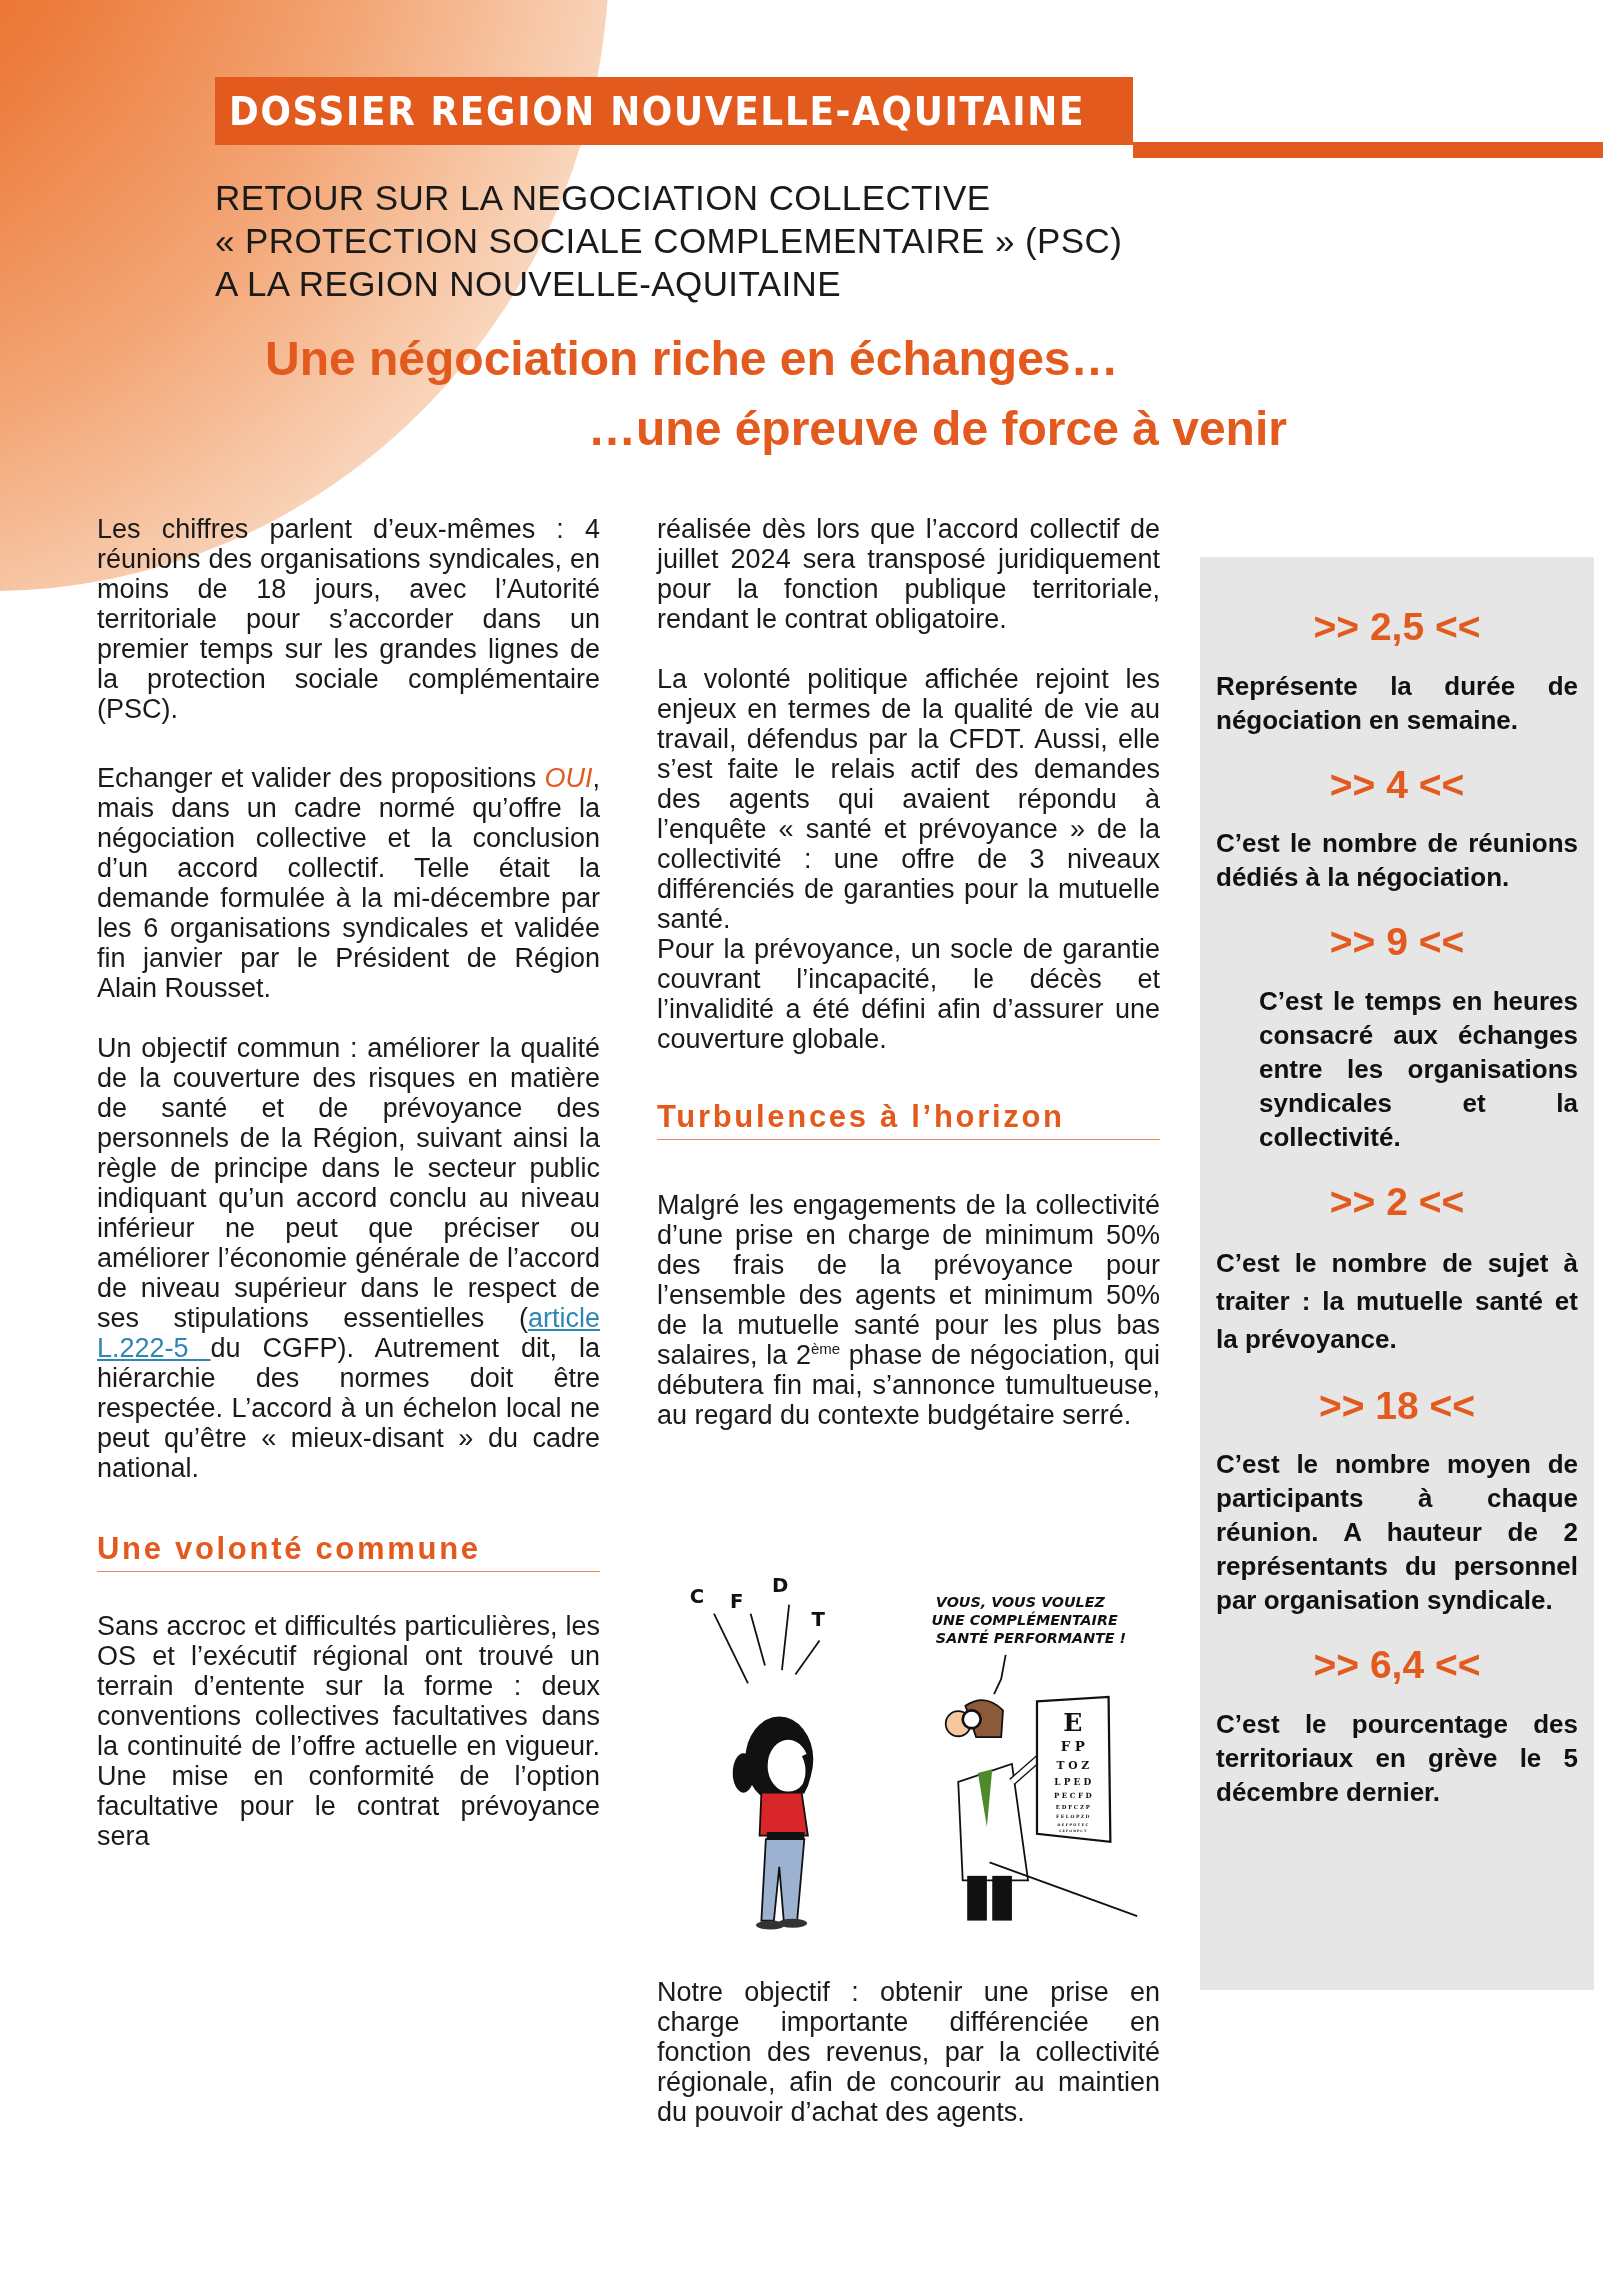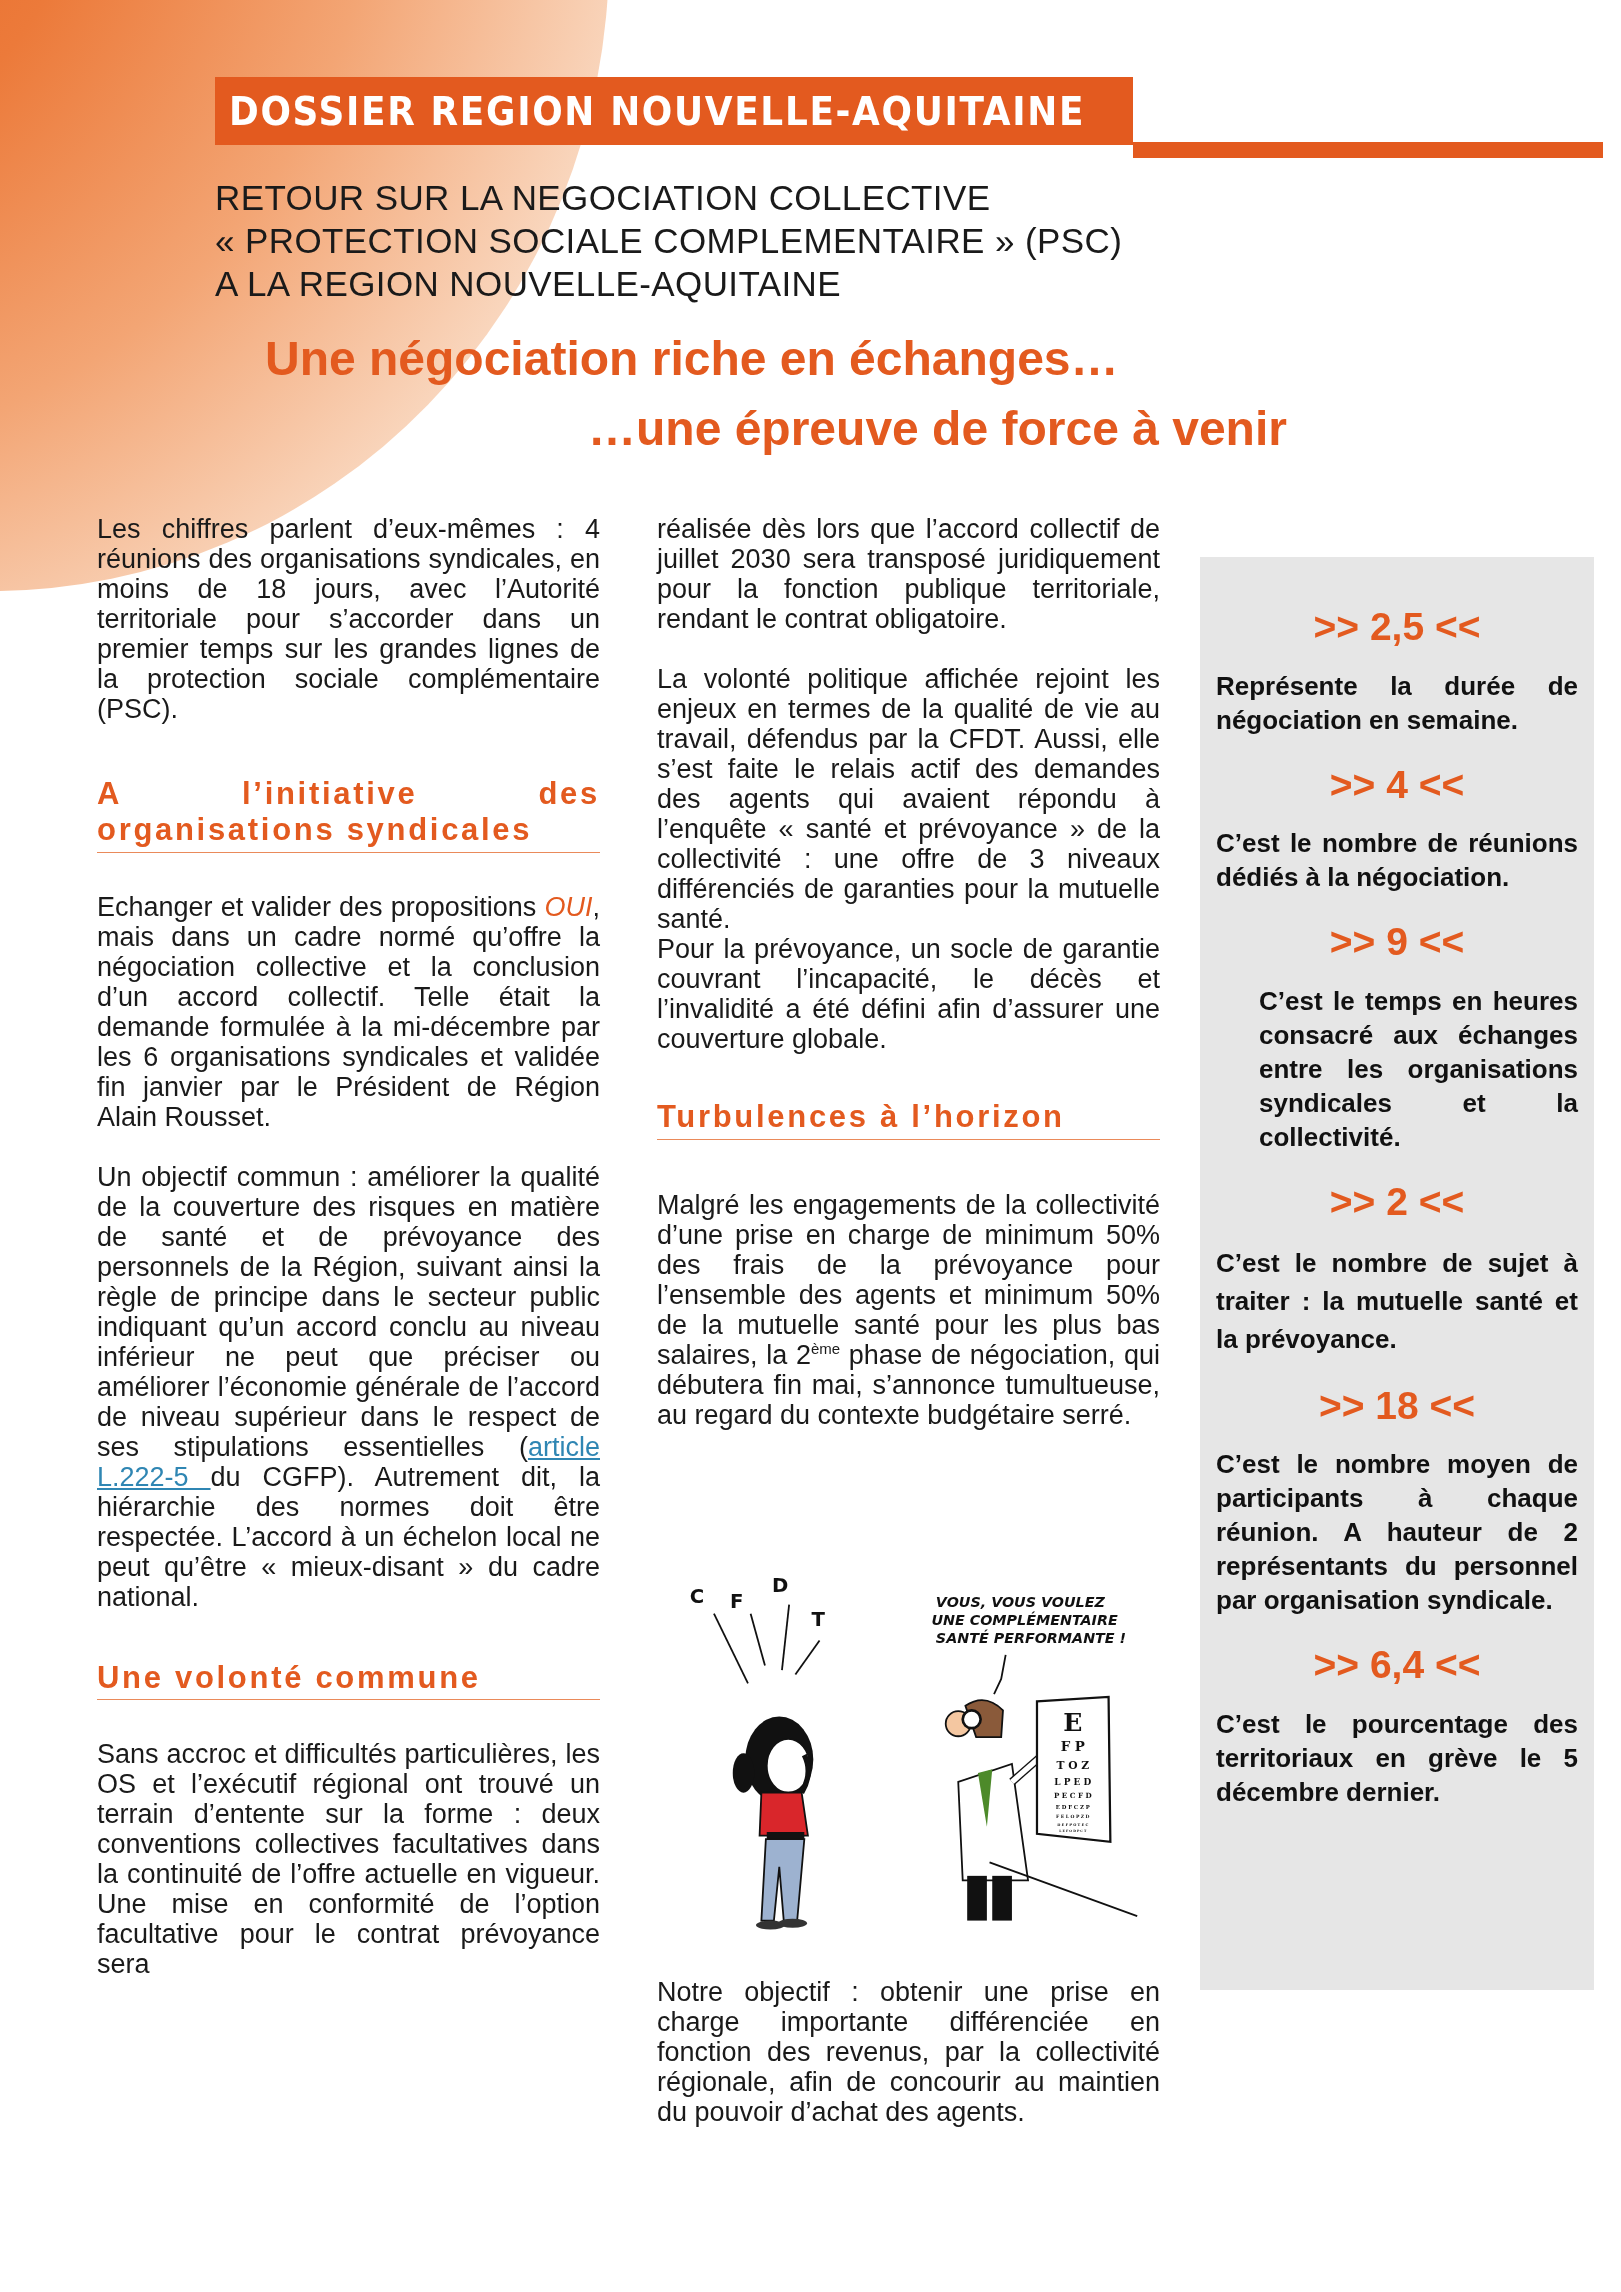--- a/index.html
+++ b/index.html
@@ -92,33 +92,32 @@
   <div>« PROTECTION SOCIALE COMPLEMENTAIRE » (PSC)</div>
   <div>A LA REGION NOUVELLE-AQUITAINE</div>
 </div>
 
 <div class="headline1">Une négociation riche en échanges…</div>
 <div class="headline2">…une épreuve de force à venir</div>
 
 <div class="col col-left">
   <p>Les chiffres parlent d’eux-mêmes : 4 réunions des organisations syndicales, en moins de 18 jours, avec l’Autorité territoriale pour s’accorder dans un premier temps sur les grandes lignes de la protection sociale complémentaire (PSC).</p>
 
-  <h2 class="sec-heading" style="margin-top:52px;">A l’initiative des organisations syndicales</h2>
 
   <p style="margin-top:39px;"><span>Echanger et valider des propositions </span><span class="accent">OUI</span><span>, mais dans un cadre normé qu’offre la négociation collective et la conclusion d’un accord collectif. Telle était la demande formulée à la mi-décembre par les 6 organisations syndicales et validée fin janvier par le Président de Région Alain Rousset.</span></p>
 
   <p style="margin-top:30px;"><span class="uline">Un objectif commun :</span><span> améliorer la qualité de la couverture des risques en matière de santé et de prévoyance des personnels de la Région, suivant ainsi la règle de principe dans le secteur public indiquant qu’un accord conclu au niveau inférieur ne peut que préciser ou améliorer l’économie générale de l’accord de niveau supérieur dans le respect de ses stipulations essentielles (</span><a class="link">article L.222-5 </a><span>du CGFP). Autrement dit, la hiérarchie des normes doit être respectée. L’accord à un échelon local ne peut qu’être « mieux-disant » du cadre national.</span></p>
 
   <h2 class="sec-heading" style="margin-top:48px;">Une volonté commune</h2>
 
   <p style="margin-top:39px;">Sans accroc et difficultés particulières, les OS et l’exécutif régional ont trouvé un terrain d’entente sur la forme : deux conventions collectives facultatives dans la continuité de l’offre actuelle en vigueur. Une mise en conformité de l’option facultative pour le contrat prévoyance sera</p>
 </div>
 
 <div class="col col-mid">
-  <p>réalisée dès lors que l’accord collectif de juillet 2030 sera transposé juridiquement pour la fonction publique territoriale, rendant le contrat obligatoire.</p>
+  <p>réalisée dès lors que l’accord collectif de juillet 2024 sera transposé juridiquement pour la fonction publique territoriale, rendant le contrat obligatoire.</p>
   <p style="margin-top:30px;">La volonté politique affichée rejoint les enjeux en termes de la qualité de vie au travail, défendus par la CFDT. Aussi, elle s’est faite le relais actif des demandes des agents qui avaient répondu à l’enquête « santé et prévoyance » de la collectivité : une offre de 3 niveaux différenciés de garanties pour la mutuelle santé.</p>
   <p>Pour la prévoyance, un socle de garantie couvrant l’incapacité, le décès et l’invalidité a été défini afin d’assurer une couverture globale.</p>
 
   <h2 class="sec-heading" style="margin-top:45px;">Turbulences à l’horizon</h2>
 
   <p style="margin-top:50px;"><span>Malgré les engagements de la collectivité d’une prise en charge de minimum 50% des frais de la prévoyance pour l’ensemble des agents et minimum 50% de la mutuelle santé pour les plus bas salaires, la 2</span><sup>ème</sup><span> phase de négociation, qui débutera fin mai, s’annonce tumultueuse, au regard du contexte budgétaire serré.</span></p>
 </div>
 
 <svg class="cartoon" viewBox="0 0 580 460">
 

